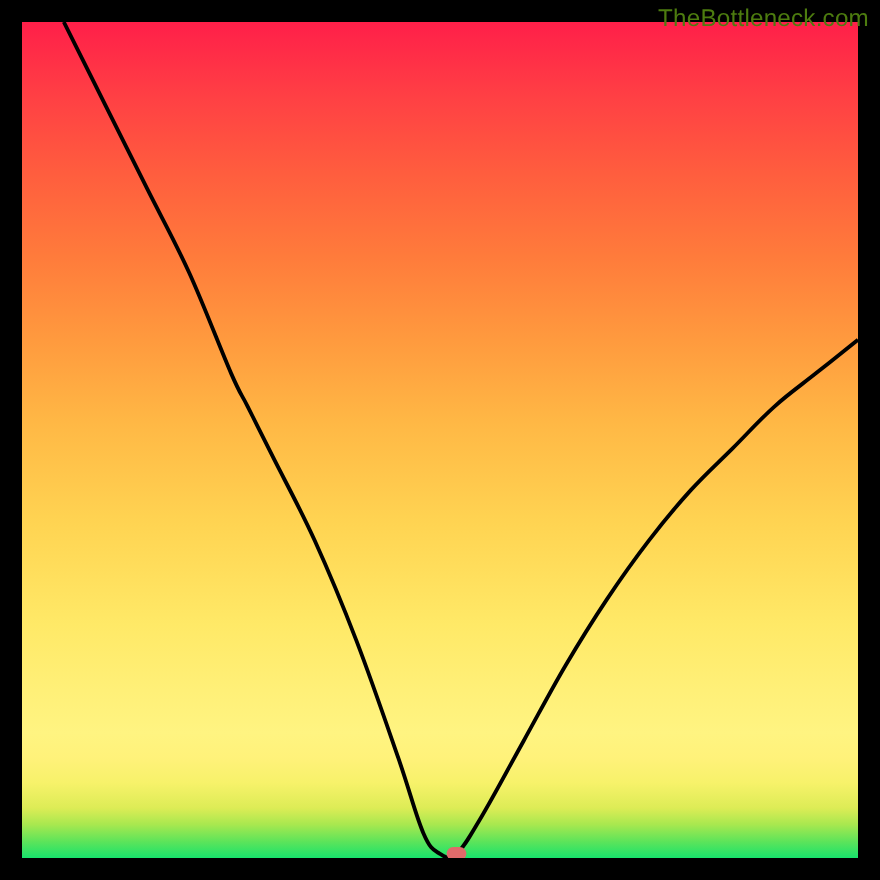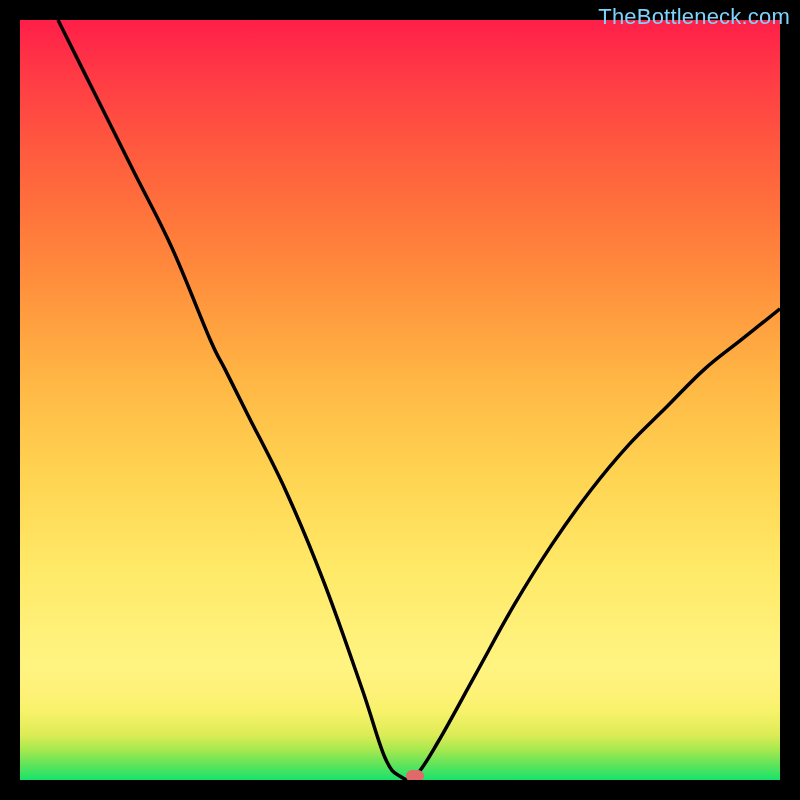--- a/index.html
+++ b/index.html
@@ -14,21 +14,21 @@
   .frame {
     position: relative;
     width: 800px;
     height: 800px;
     background: #000;
   }
   .watermark {
     position: absolute;
     top: 4px;
     right: 10px;
-    color: #7dd3fc;
+    color: #4d7c0f;
     font-size: 22px;
     font-weight: 500;
     letter-spacing: 0.2px;
     z-index: 5;
   }
   .plot {
     position: absolute;
     left: 20px;
     top: 20px;
     width: 760px;

